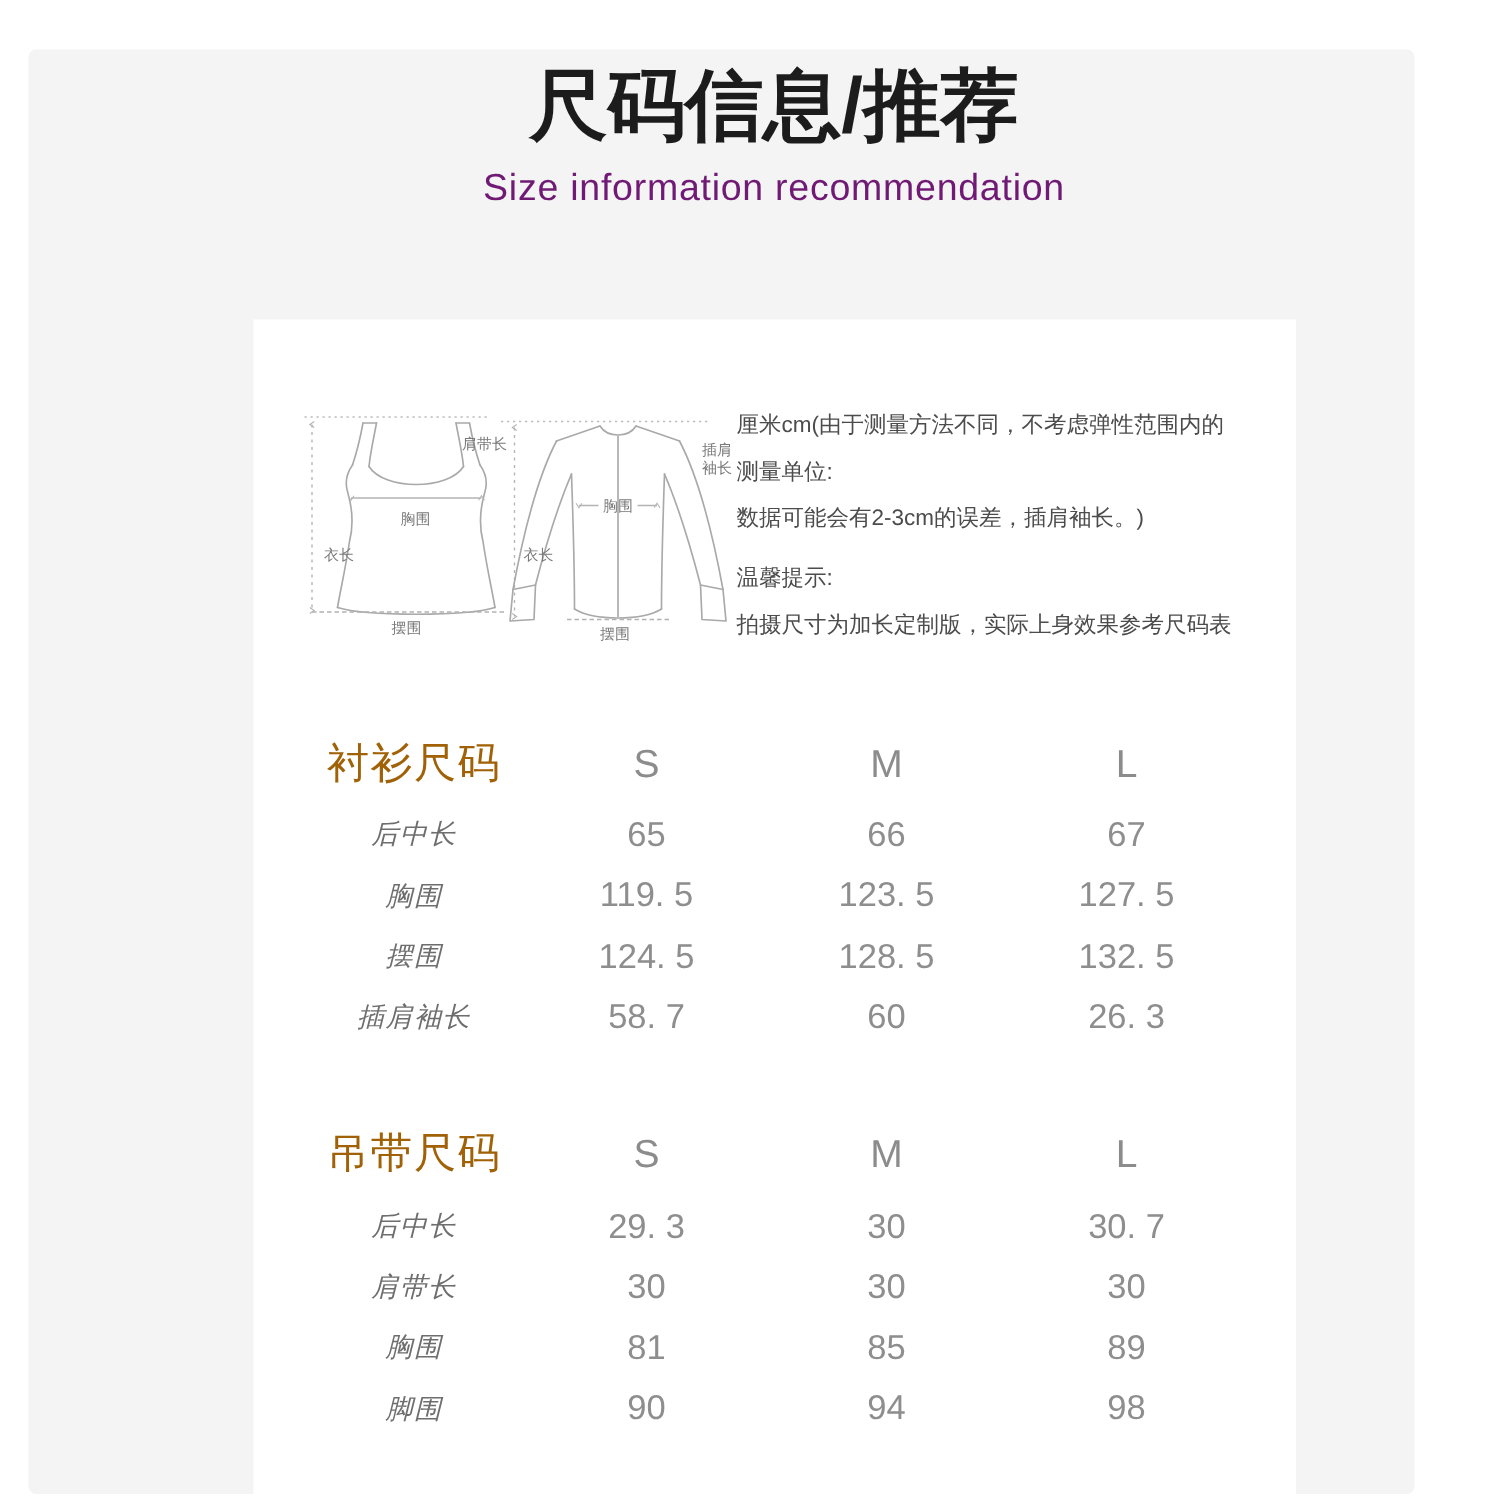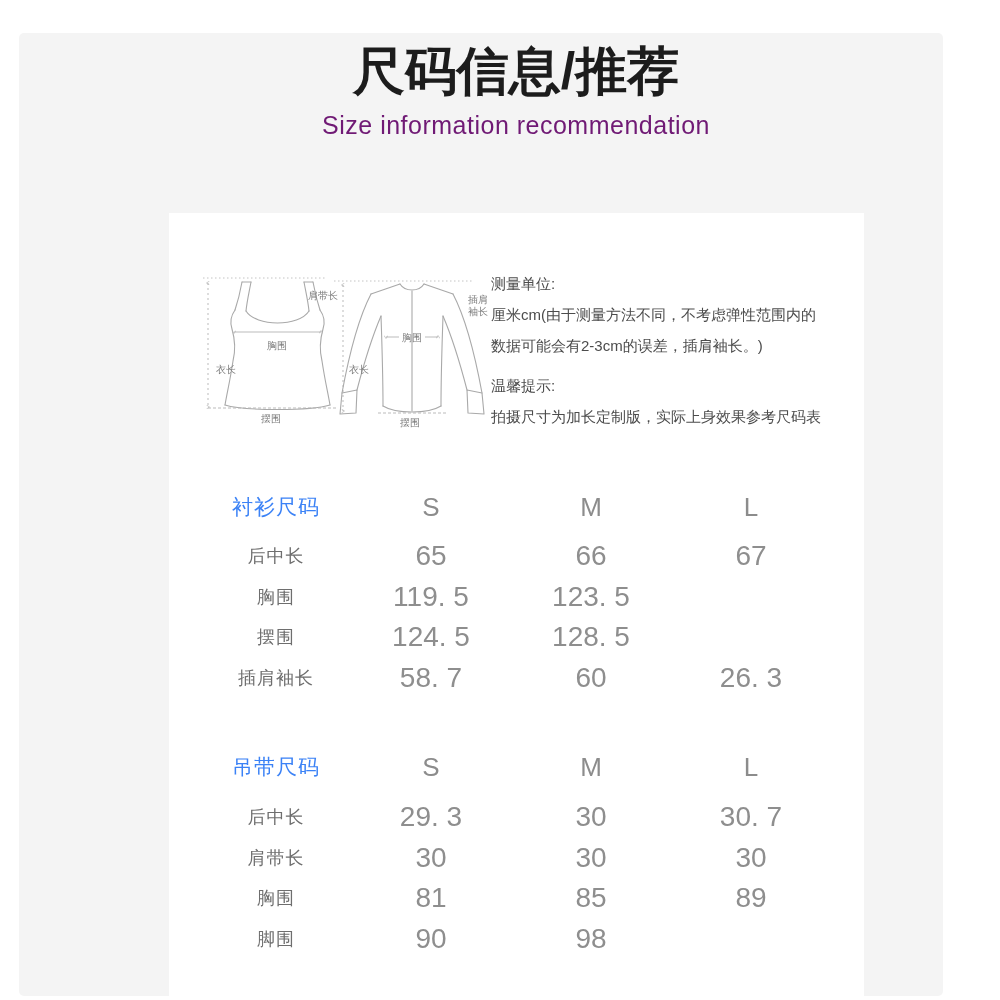--- a/index.html
+++ b/index.html
@@ -29,24 +29,24 @@
   .notes { position:absolute; left:322px; top:55px; width:355px; }
   .note-line { font-size:15px; line-height:31px; color:#4c4c4c; }
   .note-gap { margin-top:9px; }
 
   .size-table { position:absolute; left:32px; width:630px; }
   .trow { display:grid; grid-template-columns:150px 160px 160px 160px; align-items:center; }
   .thead { height:34px; margin-bottom:12px; }
   .thead2 { margin-bottom:13px; }
   .drow { height:40.5px; }
   .cell { text-align:center; }
-  .t-name { font-size:21px; color:#3b82f6; letter-spacing:1px; }
+  .t-name { font-size:28px; color:#a16207; letter-spacing:1px; }
   .t-size { font-size:26px; color:#8c8c8c; }
-  .t-label { font-size:18px; color:#6e6e6e; letter-spacing:1px; }
-  .t-value { font-size:28px; color:#8e8e8e; }
+  .t-label { font-size:18px; color:#6e6e6e; letter-spacing:1px;font-style:italic; }
+  .t-value { font-size:23px; color:#8e8e8e; }
 </style>
 </head>
 <body>
 
 <div class="page">
 
   <div class="gray-card"></div>
 
   <h1 class="title">尺码信息/推荐</h1>
   <div class="subtitle">Size information recommendation</div>
@@ -97,22 +97,22 @@
         <line class="dash" x1="182" y1="148" x2="252" y2="148"></line>
         <text class="dlabel" x="272" y="38">插肩</text>
         <text class="dlabel" x="272" y="50">袖长</text>
         <text class="dlabel" x="216" y="75.5" text-anchor="middle">胸围</text>
         <text class="dlabel" x="153" y="108">衣长</text>
         <text class="dlabel" x="214" y="161" text-anchor="middle">摆围</text>
       </g>
     </svg>
 
     <div class="notes">
+      <div class="note-line">厘米cm(由于测量方法不同，不考虑弹性范围内的</div>
       <div class="note-line">测量单位:</div>
-      <div class="note-line">厘米cm(由于测量方法不同，不考虑弹性范围内的</div>
       <div class="note-line">数据可能会有2-3cm的误差，插肩袖长。)</div>
       <div class="note-line note-gap">温馨提示:</div>
       <div class="note-line">拍摄尺寸为加长定制版，实际上身效果参考尺码表</div>
     </div>
 
     <div class="size-table" style="top:277px">
       <div class="trow thead">
         <div class="cell t-name">衬衫尺码</div>
         <div class="cell t-size">S</div>
         <div class="cell t-size">M</div>
@@ -121,25 +121,27 @@
       <div class="trow drow">
         <div class="cell t-label">后中长</div>
         <div class="cell t-value">65</div>
         <div class="cell t-value">66</div>
         <div class="cell t-value">67</div>
       </div>
       <div class="trow drow">
         <div class="cell t-label">胸围</div>
         <div class="cell t-value">119. 5</div>
         <div class="cell t-value">123. 5</div>
+        <div class="cell t-value">127. 5</div>
       </div>
       <div class="trow drow">
         <div class="cell t-label">摆围</div>
         <div class="cell t-value">124. 5</div>
         <div class="cell t-value">128. 5</div>
+        <div class="cell t-value">132. 5</div>
       </div>
       <div class="trow drow">
         <div class="cell t-label">插肩袖长</div>
         <div class="cell t-value">58. 7</div>
         <div class="cell t-value">60</div>
         <div class="cell t-value">26. 3</div>
       </div>
     </div>
 
     <div class="size-table" style="top:537px">
@@ -163,18 +165,19 @@
       </div>
       <div class="trow drow">
         <div class="cell t-label">胸围</div>
         <div class="cell t-value">81</div>
         <div class="cell t-value">85</div>
         <div class="cell t-value">89</div>
       </div>
       <div class="trow drow">
         <div class="cell t-label">脚围</div>
         <div class="cell t-value">90</div>
+        <div class="cell t-value">94</div>
         <div class="cell t-value">98</div>
       </div>
     </div>
 
   </div>
 </div>
 
 </body></html>

